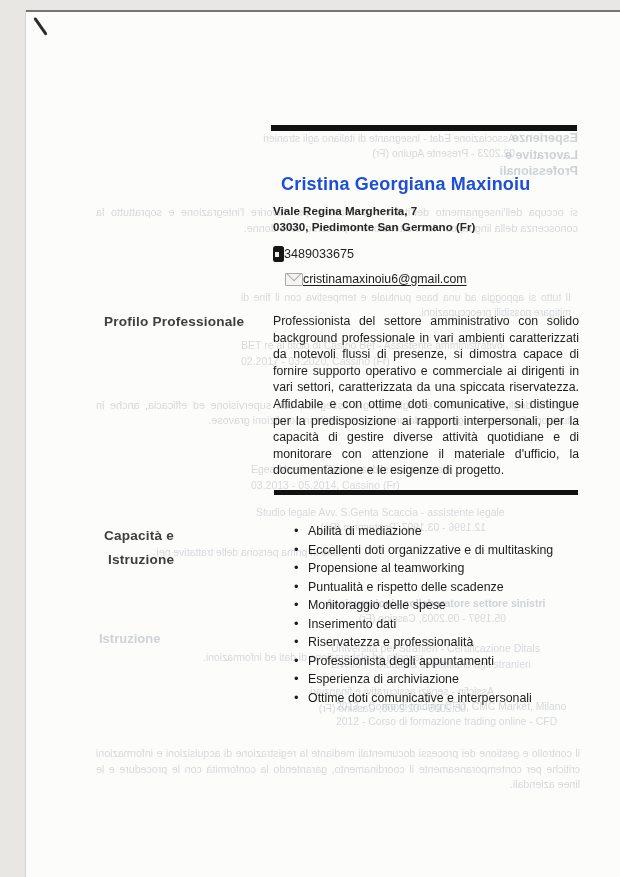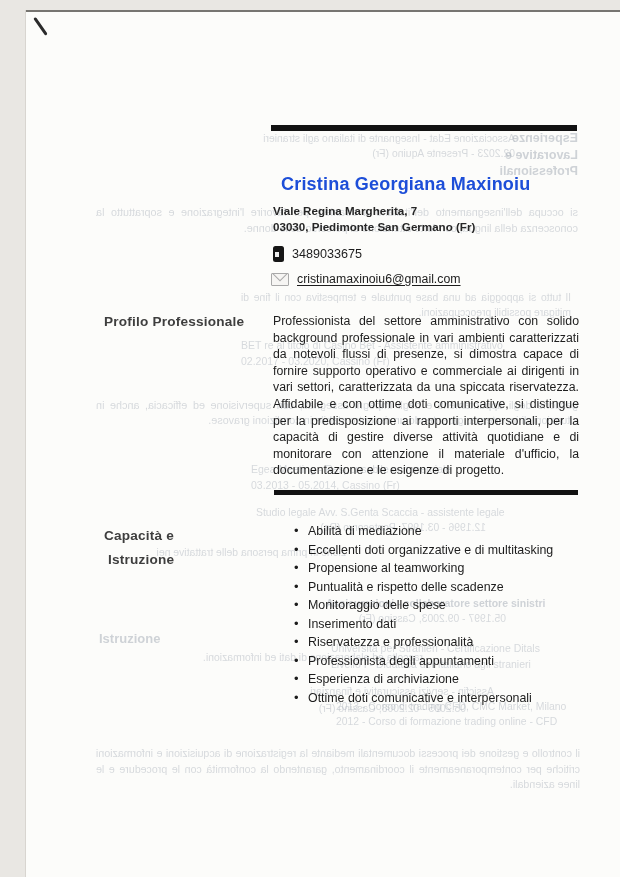--- a/index.html
+++ b/index.html
@@ -18,23 +18,23 @@
   
   .bar{position:absolute;background:#121212;}
   .bar1{left:245px;top:115px;width:306px;height:6px;}
   .bar2{left:248px;top:480px;width:304px;height:5px;}
 
   .name{
     position:absolute;left:247px;top:156px;margin:8px;
     font-size:18px;font-weight:700;color:#1d4ed8;letter-spacing:.2px;
   }
   .addr{position:absolute;left:247px;top:193px;font-size:11.6px;line-height:15.5px;color:#262626;font-weight:bold;}
-  .row{position:absolute;display:flex;align-items:center;gap:8px;}
+  .row{position:absolute;display:flex;align-items:center;gap:0;}
   .phone-row{left:247px;top:236px;}
-  .email-row{left:245px;top:262px;}
+  .email-row{left:259px;top:262px;}
   .phone-icon{width:11px;height:16px;background:#161616;border-radius:2.5px;position:relative;display:inline-block;flex:0 0 auto;}
   .phone-icon::after{content:"";position:absolute;left:2px;top:6px;width:4px;height:5px;background:#efefef;}
   .email-icon{width:16px;height:11px;border:1.5px solid #a9a9a9;border-radius:1px;position:relative;display:inline-block;overflow:hidden;background:#f6f5f3;flex:0 0 auto;}
   .email-icon .flap{position:absolute;top:-7px;left:1.5px;width:10px;height:10px;transform:rotate(45deg);border:1.5px solid #a9a9a9;background:#f6f5f3;}
   .phone-number{font-size:12.6px;color:#1d1d1d;}
   .email-link{font-size:12.3px;color:#1c1c1c;text-decoration:underline;text-underline-offset:2px;cursor:pointer;}
 
   .sec-heading{position:absolute;font-size:13.6px;font-weight:700;color:#3e3e3e;letter-spacing:.2px;}
   .h-profile{left:78px;top:304px;}
   .h-skills{left:78px;top:518px;}

